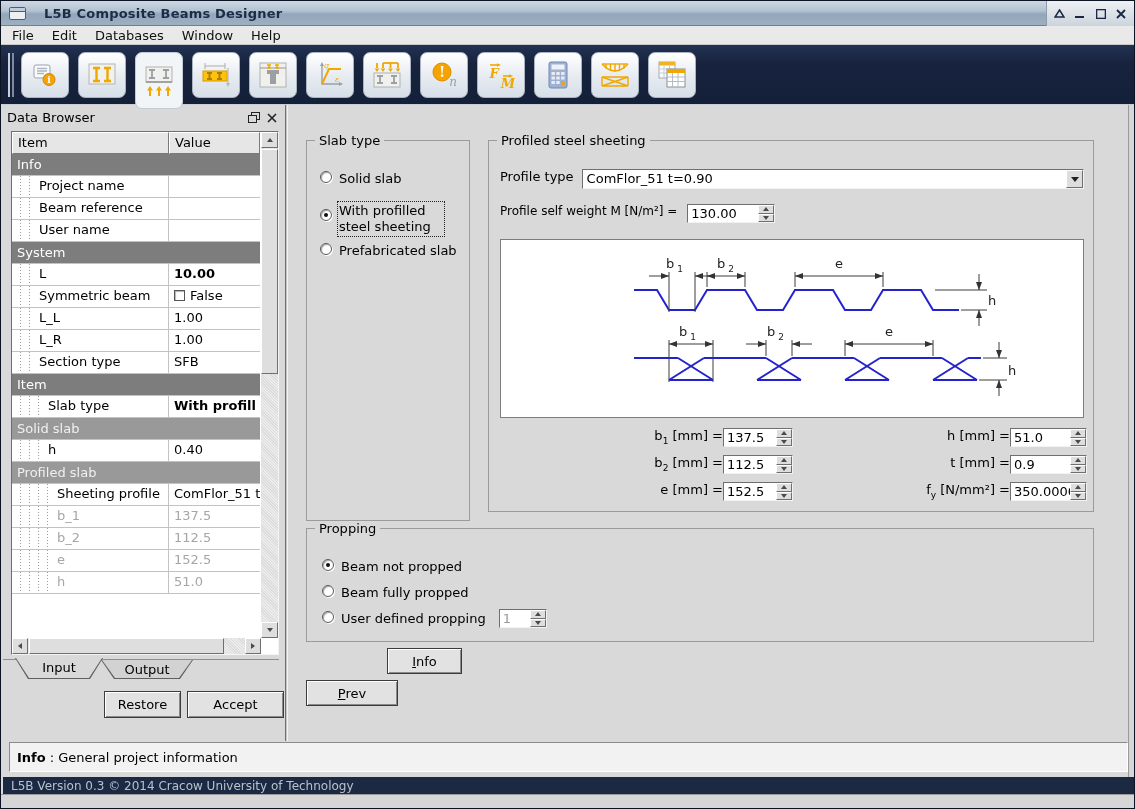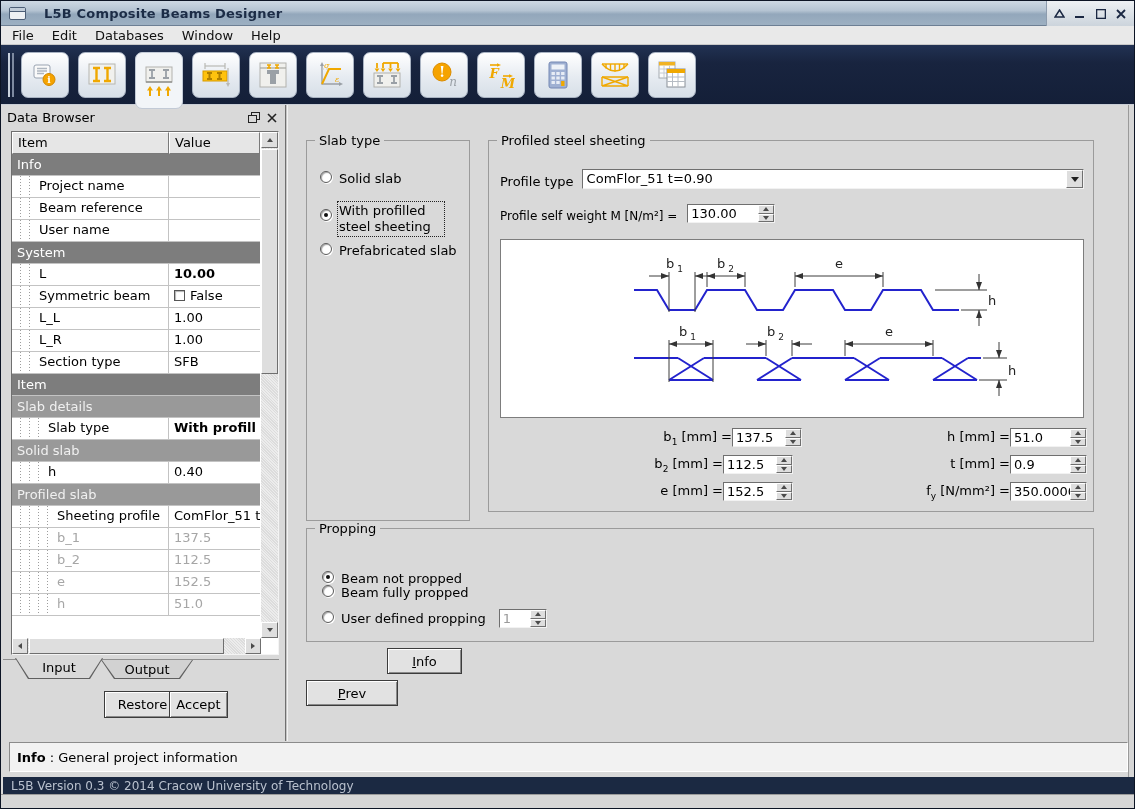--- a/index.html
+++ b/index.html
@@ -98,21 +98,21 @@
   .tab .tlabel{position:absolute;width:100%;text-align:center;top:2px;font-size:13px;color:#000;}
   .tab.unsel .inner{background:#d2d2d2;}
 
   
   .vsplit{position:absolute;left:284px;top:104px;width:3px;height:636px;background:#c6c6c6;border-left:1px solid #707070;border-right:1px solid #f2f2f2;}
   .rframe{position:absolute;left:1127px;top:104px;width:8px;height:689px;background:#d6d6d6;border-left:1px solid #9a9a9a;}
   .bframe{position:absolute;left:0;top:793px;width:1135px;height:16px;background:#d6d6d6;border-top:1px solid #9a9a9a;}
 
   
   .flabel{font-size:13px;color:#000;white-space:nowrap;}
-  .fieldrow{position:absolute;display:flex;align-items:flex-end;}
+  .fieldrow{position:absolute;display:flex;align-items:flex-start;}
   .fieldrow .flabel{text-align:right;}
   sub.s{font-size:9px;}
   .diagram{position:absolute;left:11px;top:98px;width:584px;height:179px;background:#fff;border:1px solid #7d7d7d;}
 
   
   .infobar{position:absolute;left:8px;top:741px;width:1119px;height:30px;background:#f2f2f2;border:1px solid;border-color:#8b8b8b #ffffff #ffffff #8b8b8b;display:flex;align-items:center;font-size:13px;color:#000;padding:0 7px;}
   .infobar b{margin-right:4px;}
   .versionbar{position:absolute;left:2px;top:776px;width:1131px;height:17px;background:#1b2942;color:#b9c1ce;font-size:12px;display:flex;align-items:center;padding:0 8px;}
 
   svg text{font-family:"DejaVu Serif","Liberation Serif",serif;}
@@ -359,21 +359,20 @@
         </div>
       <div class="tr">
           <span class="td ti ti2">L_R</span>
           <span class="td val">1.00</span>
         </div>
       <div class="tr">
           <span class="td ti ti2">Section type</span>
           <span class="td val">SFB</span>
         </div>
       <div class="tr sec"><span class="td">Item</span></div>
-      <div class="tr sub"><span class="td">Slab details</span></div>
       <div class="tr">
           <span class="td ti ti3">Slab type</span>
           <span class="td val bold">With profill</span>
         </div>
       <div class="tr sub"><span class="td">Solid slab</span></div>
       <div class="tr">
           <span class="td ti ti3">h</span>
           <span class="td val">0.40</span>
         </div>
       <div class="tr sub"><span class="td">Profiled slab</span></div>
@@ -427,21 +426,21 @@
   </div>
   <div class="tab unsel" style="left:100px;top:659px;width:92px;height:19px">
     <span class="shape"></span>
       <span class="inner"></span>
     <span class="tlabel">Output</span>
   </div>
 
   <div class="pbtn" style="position:absolute;left:103px;top:690px;width:77px;height:27px">
     <span class="btn-label">Restore</span>
   </div>
-  <div class="pbtn" style="position:absolute;left:168px;top:690px;width:59px;height:27px">
+  <div class="pbtn" style="position:absolute;left:186px;top:690px;width:97px;height:27px">
     <span class="btn-label">Accept</span>
   </div>
 
   <div class="vsplit"></div>
   <div class="rframe"></div>
 
   <div class="groupbox" style="left:305px;top:139px;width:164px;height:381px">
     <span class="g-legend">Slab type</span>
     <div class="radio-row" style="left:13px;top:30px">
       <span class="radio"></span>
@@ -532,21 +531,21 @@
           <path d="M498 102V118" marker-end="url(#ar)"></path>
           <path d="M498 156V140" marker-end="url(#ar)"></path>
         </g>
         <text x="178" y="96" font-size="13" fill="#222"><tspan>b</tspan><tspan font-size="9" dy="4" dx="3">1</tspan></text>
         <text x="266" y="96" font-size="13" fill="#222"><tspan>b</tspan><tspan font-size="9" dy="4" dx="3">2</tspan></text>
         <text x="384" y="96" font-size="13" fill="#222"><tspan>e</tspan></text>
         <text x="507" y="135" font-size="13" fill="#222"><tspan>h</tspan></text>
       </svg>
     </div>
 
-    <div class="fieldrow" style="left:49px;top:287px;width:264px">
+    <div class="fieldrow" style="left:40px;top:287px;width:264px">
       <span class="flabel" style="flex:1"><span>b</span><sub class="s">1</sub><span> [mm] = </span></span>
       <span class="spin" style="width:70px">
           <span class="sv">137.5</span>
           <span class="sbs">
             <span class="sb">
               <i class="tu"></i>
             </span>
             <span class="sb">
               <i class="tdn"></i>
             </span>
@@ -621,21 +620,21 @@
             <span class="sb">
               <i class="tdn"></i>
             </span>
           </span>
         </span>
     </div>
   </div>
 
   <div class="groupbox" style="left:305px;top:527px;width:788px;height:114px">
     <span class="g-legend">Propping</span>
-    <div class="radio-row" style="left:15px;top:42px">
+    <div class="radio-row" style="left:15px;top:30px">
       <span class="radio sel"></span>
       <span class="rlabel">Beam not propped</span>
     </div>
     <div class="radio-row" style="left:15px;top:56px">
       <span class="radio"></span>
       <span class="rlabel">Beam fully propped</span>
     </div>
     <div class="radio-row" style="left:15px;top:82px">
       <span class="radio"></span>
       <span class="rlabel">User defined propping</span>

